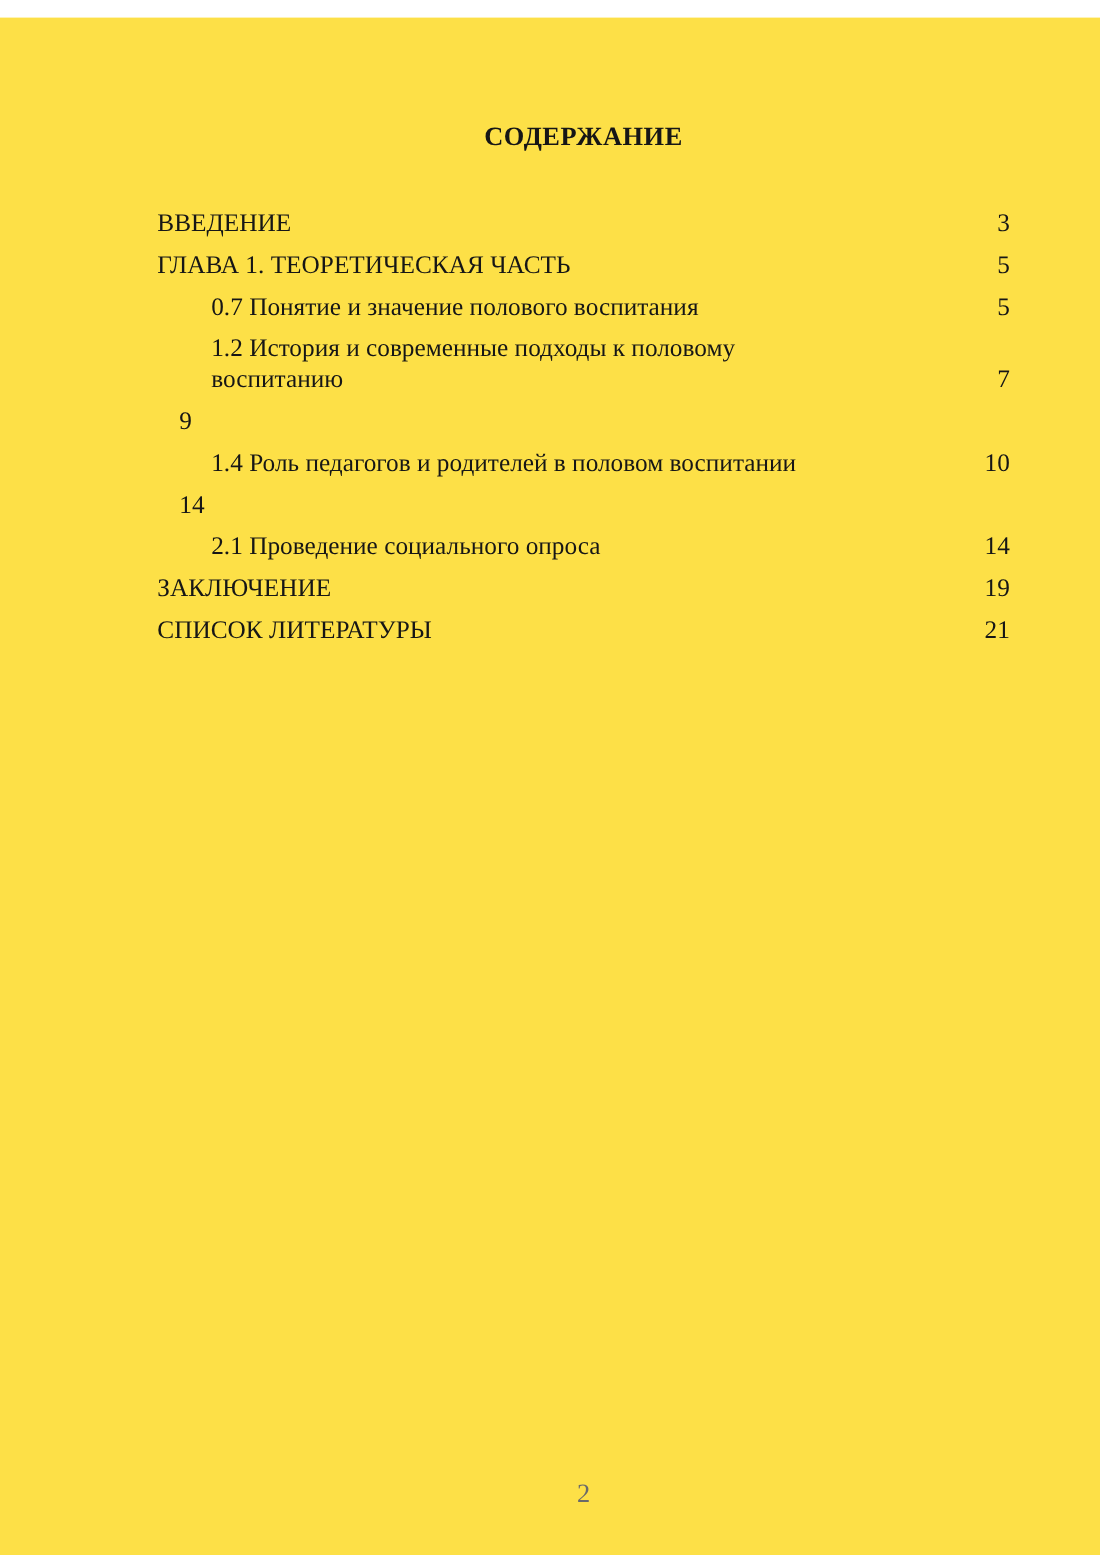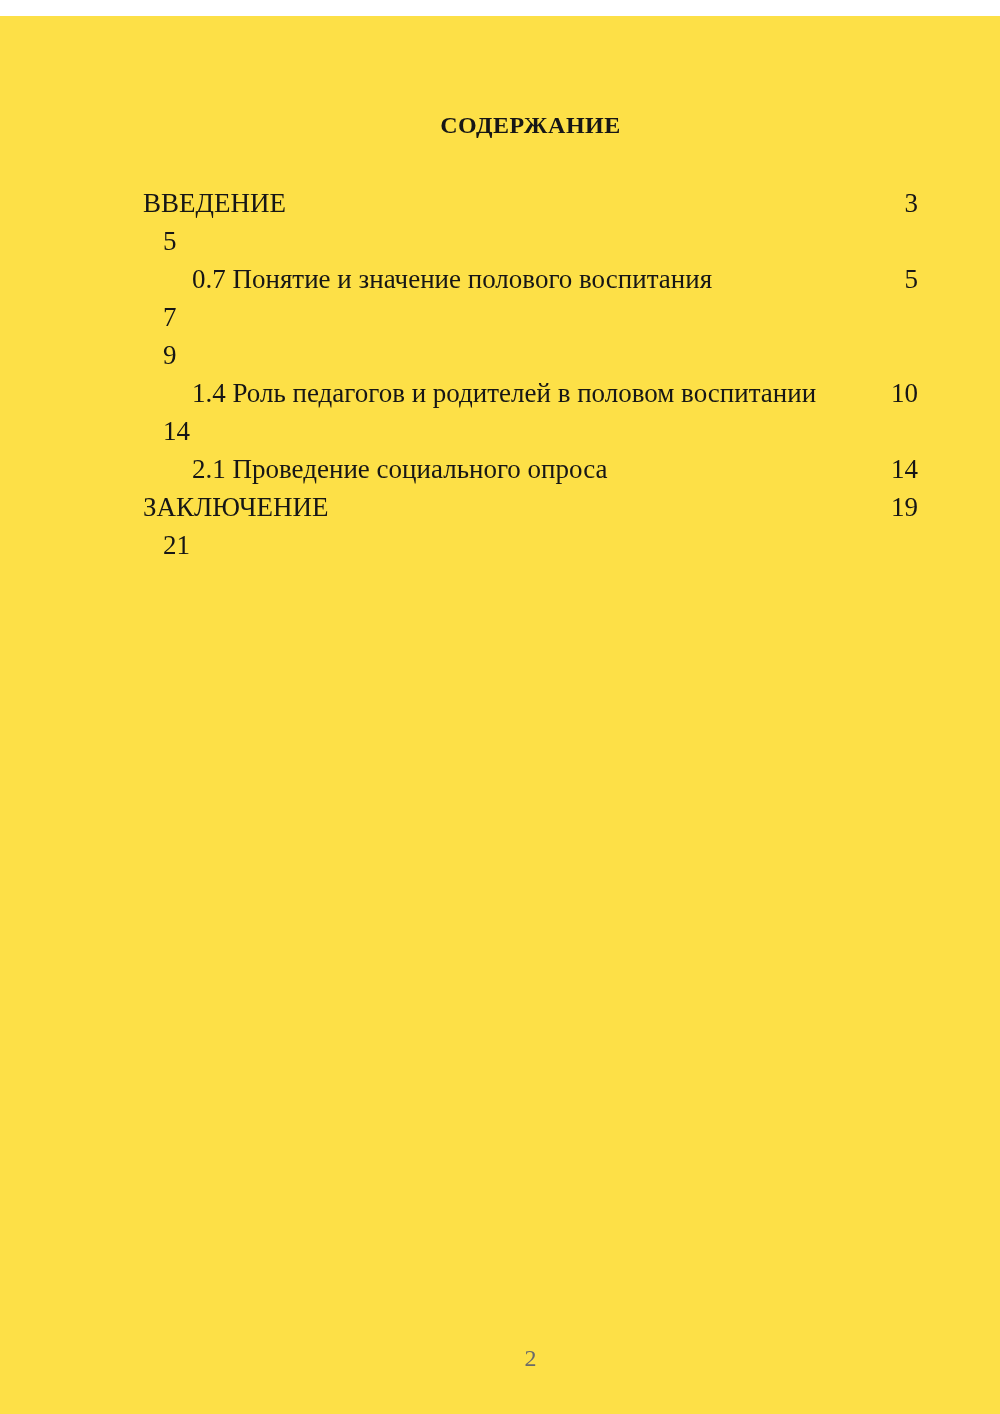--- a/index.html
+++ b/index.html
@@ -25,21 +25,21 @@
   }
   .doc-title {
     text-align: center;
     font-weight: bold;
     font-size: 24px;
     line-height: 26px;
     letter-spacing: 0.5px;
     margin: 0 0 51px 0;
   }
   .toc {
-    font-size: 27px;
+    font-size: 23px;
   }
   .toc-row {
     display: flex;
     align-items: flex-end;
     justify-content: space-between;
     margin-bottom: 10px;
   }
   .toc-label {
     white-space: pre-line;
     line-height: 28px;
@@ -74,29 +74,32 @@
     <h1 class="doc-title">СОДЕРЖАНИЕ</h1>
 
     <div class="toc">
 
       <div class="toc-row">
         <div class="toc-label">ВВЕДЕНИЕ</div>
         <div class="toc-page">3</div>
       </div>
 
       <div class="toc-row">
+        <div class="toc-label">ГЛАВА 1. ТЕОРЕТИЧЕСКАЯ ЧАСТЬ</div>
         <div class="toc-page">5</div>
       </div>
 
       <div class="toc-row sub">
         <div class="toc-label">0.7 Понятие и значение полового воспитания</div>
         <div class="toc-page">5</div>
       </div>
 
       <div class="toc-row sub">
+        <div class="toc-label">1.2 История и современные подходы к половому
+воспитанию</div>
         <div class="toc-page">7</div>
       </div>
 
       <div class="toc-row sub">
         <div class="toc-page">9</div>
       </div>
 
       <div class="toc-row sub">
         <div class="toc-label">1.4 Роль педагогов и родителей в половом воспитании</div>
         <div class="toc-page">10</div>
@@ -111,20 +114,21 @@
         <div class="toc-page">14</div>
       </div>
 
 
       <div class="toc-row">
         <div class="toc-label">ЗАКЛЮЧЕНИЕ</div>
         <div class="toc-page">19</div>
       </div>
 
       <div class="toc-row">
+        <div class="toc-label">СПИСОК ЛИТЕРАТУРЫ</div>
         <div class="toc-page">21</div>
       </div>
 
     </div>
   </div>
 
   <div class="folio">2</div>
 </div>
 
 </body></html>

